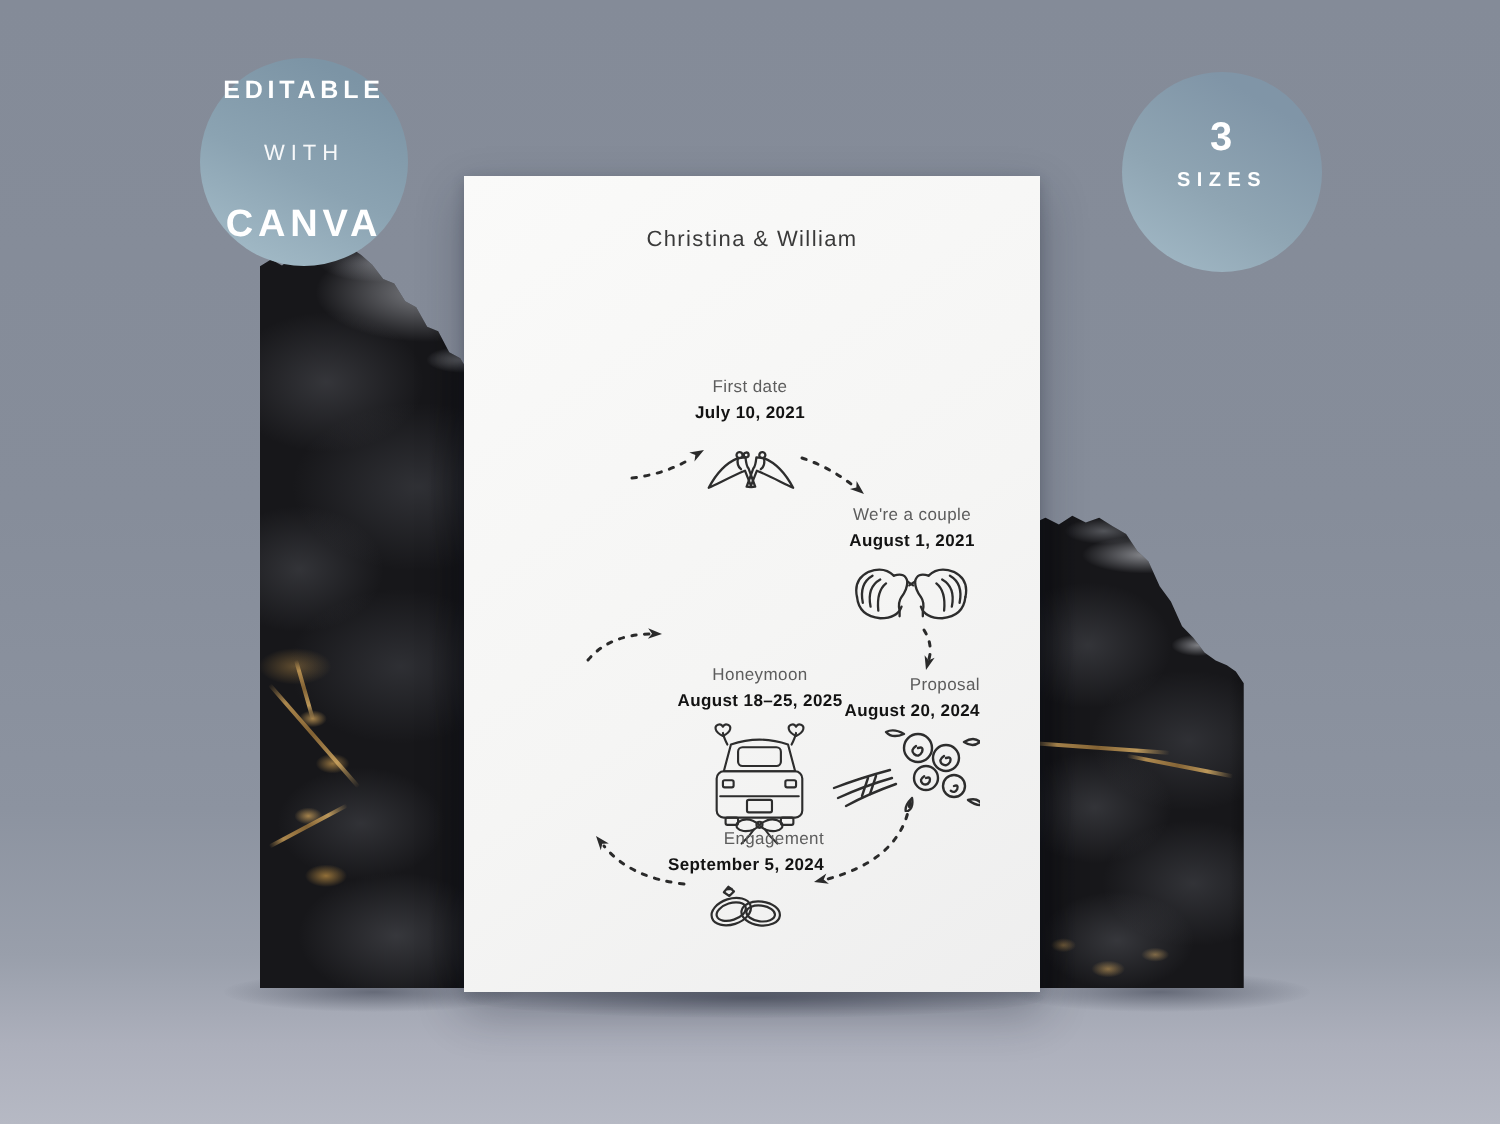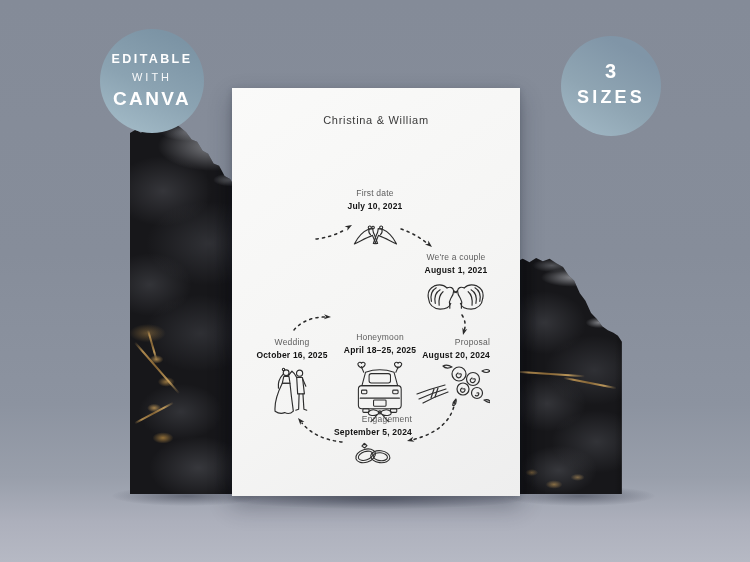--- a/index.html
+++ b/index.html
@@ -81,24 +81,24 @@
   #node-engagement{left:141px;top:326px;text-align:right;}  #node-engagement .icon{margin-top:3px;}
   .arrows{position:absolute;left:0;top:0;width:288px;height:408px;pointer-events:none;}
   
   .badge{position:absolute;border-radius:50%;color:#fff;display:flex;flex-direction:column;
     align-items:center;justify-content:center;text-align:center;z-index:5;}
   .badge-left{left:100px;top:29px;width:104px;height:104px;
     background:linear-gradient(205deg,#7c94a5 15%,#8ba3b2 55%,#a7bfcb 100%);}
   .badge-right{left:561px;top:36px;width:100px;height:100px;
     background:linear-gradient(210deg,#8095a7 20%,#8fa5b3 60%,#a4bbc8 100%);}
   .badge .b1{font-size:12.5px;font-weight:bold;letter-spacing:2.4px;}
-  .badge .b2{font-size:11px;letter-spacing:3px;margin:5px 0;color:rgba(255,255,255,.93);}
+  .badge .b2{font-size:11px;letter-spacing:3px;margin:19px 0;color:rgba(255,255,255,.93);}
   .badge .b3{font-size:19px;font-weight:bold;letter-spacing:2.4px;}
   .badge-right .b1{font-size:20px;letter-spacing:1px;}
-  .badge-right .b2{font-size:18px;font-weight:bold;letter-spacing:3.2px;margin-top:4px;color:#fff;}
+  .badge-right .b2{font-size:10px;font-weight:bold;letter-spacing:3.2px;margin-top:4px;color:#fff;}
   .doodle{stroke:#2d2d2d;fill:none;stroke-width:1.2;stroke-linecap:round;stroke-linejoin:round;}
 </style>
 </head>
 <body>
 
 <div id="stage">
 
   <div class="floor-shadow sh-stone-left"></div>
   <div class="floor-shadow sh-card"></div>
   <div class="floor-shadow sh-stone-right"></div>
@@ -174,21 +174,21 @@
             <path d="M4,16 Q5,26 16,27 Q25,27 27,21"></path>
             <path d="M23,5 Q29,3 30,8 Q30,12 27,16 Q25,19 26,23 L26,26"></path>
             <path d="M30,8 L33,10"></path>
           </g>
         </svg>
       </div>
     </div>
 
     <div class="node" id="node-honeymoon">
       <div class="label">Honeymoon</div>
-      <div class="date">April 18–25, 2025</div>
+      <div class="date">August 18–25, 2025</div>
       <div class="icon">
         <svg width="64" height="66" viewBox="0 0 68 74" class="doodle" stroke-width="1.2">
           <path d="M16,16 Q14,12 13.5,9.5"></path>
           <path d="M52,16 Q54,12 54.5,9.5"></path>
           <path d="M13.5,6 c-1.2,-2.4 -4.8,-1 -4,1.6 c0.6,2 4,3.6 4,3.6 c0,0 3.4,-1.6 4,-3.6 c0.8,-2.6 -2.8,-4 -4,-1.6"></path>
           <path d="M54.5,6 c-1.2,-2.4 -4.8,-1 -4,1.6 c0.6,2 4,3.6 4,3.6 c0,0 3.4,-1.6 4,-3.6 c0.8,-2.6 -2.8,-4 -4,-1.6"></path>
           <path d="M18,16 Q34,10.5 50,16 L54,31 H14 Z"></path>
           <rect x="22" y="17.5" width="24" height="10.5" rx="2.5"></rect>
           <rect x="10" y="31" width="48" height="26" rx="4"></rect>
           <path d="M12,45 H56"></path>
@@ -197,39 +197,20 @@
           <rect x="27" y="47" width="14" height="7" rx="1"></rect>
           <rect x="15" y="57" width="7" height="4" rx="1"></rect>
           <rect x="46" y="57" width="7" height="4" rx="1"></rect>
           <path d="M34,61 Q27,55.5 21.5,60 Q20,63.5 25,64.5 Q31,65 34,61 Q41,55.5 46.5,60 Q48,63.5 43,64.5 Q37,65 34,61 Z"></path>
           <circle cx="34" cy="61" r="1.7"></circle>
           <path d="M31,63.5 Q28,68 24,71.5 M37,63.5 Q40,68 44,71.5"></path>
         </svg>
       </div>
     </div>
 
-    <div class="node" id="node-wedding">
-      <div class="label">Wedding</div>
-      <div class="date">October 16, 2025</div>
-      <div class="icon">
-        <svg width="46" height="50" viewBox="0 0 46 52" class="doodle" stroke-width="1.1">
-          <circle cx="30.5" cy="8.5" r="3.2"></circle>
-          <path d="M27.5,13 Q25,8 22.5,6.5"></path>
-          <path d="M27.5,13 L33.5,13 L35.5,30 L28.5,30 Z"></path>
-          <path d="M33.5,14 L37,22"></path>
-          <path d="M30,30 L29.5,46 M34,30 L35,46 M29.5,46 L26.5,47 M35,46 L38,47"></path>
-          <circle cx="16.5" cy="8" r="3"></circle>
-          <circle cx="13.8" cy="4.6" r="1.2"></circle>
-          <path d="M18.5,12 Q20.5,8.5 22.5,6.5"></path>
-          <path d="M14,12 L19.5,12 L20.5,19 L12.5,19 Z"></path>
-          <path d="M13,10 Q7.5,16 8.5,24"></path>
-          <path d="M12.5,19 Q4,36 5,48 Q10,51.5 15,49.5 Q20,52 24,48 Q22,34 20.5,19 Z"></path>
-        </svg>
-      </div>
-    </div>
 
     <div class="node" id="node-proposal">
       <div class="label">Proposal</div>
       <div class="date">August 20, 2024</div>
       <div class="icon">
         <svg width="76" height="44" viewBox="0 0 76 44" class="doodle" stroke-width="1.1">
           <path d="M3,32 Q16,27 31,23 M5,37 Q18,31 32,27 M9,41 Q20,35 34,30"></path>
           <path d="M20,27 L17,36 M24,26 L21,35"></path>
           <circle cx="45" cy="12" r="7"></circle>
             <path d="M45,12 q3,-1 2,2 q-1.5,3 -4,1 q-2,-2 1,-4"></path>

